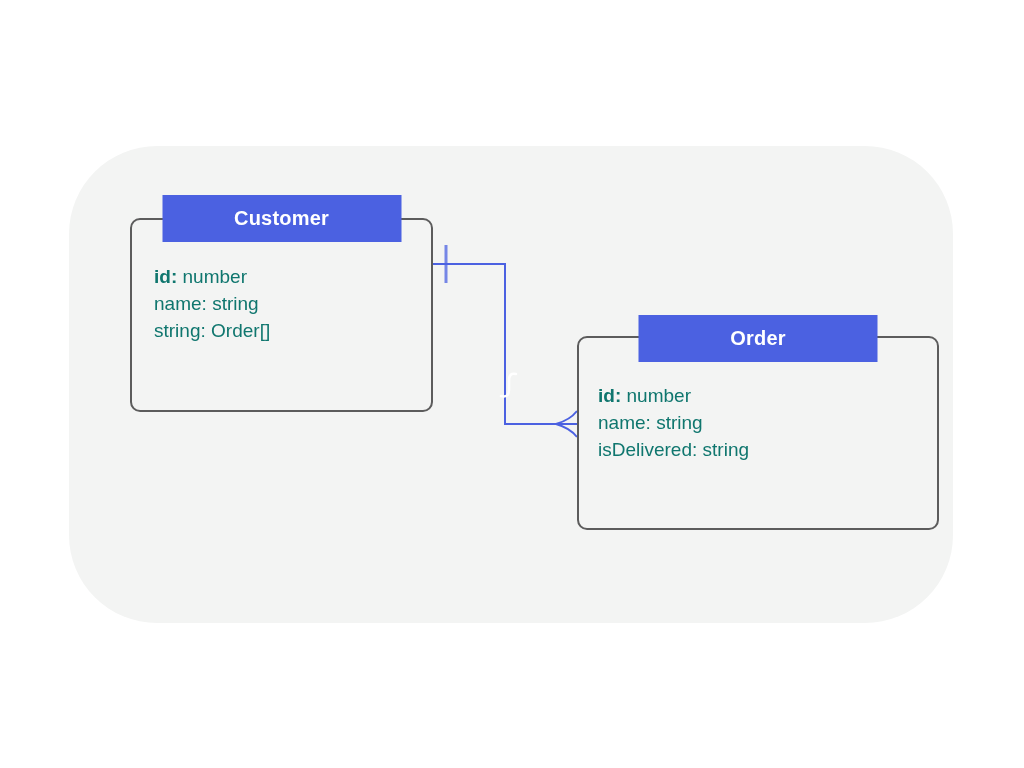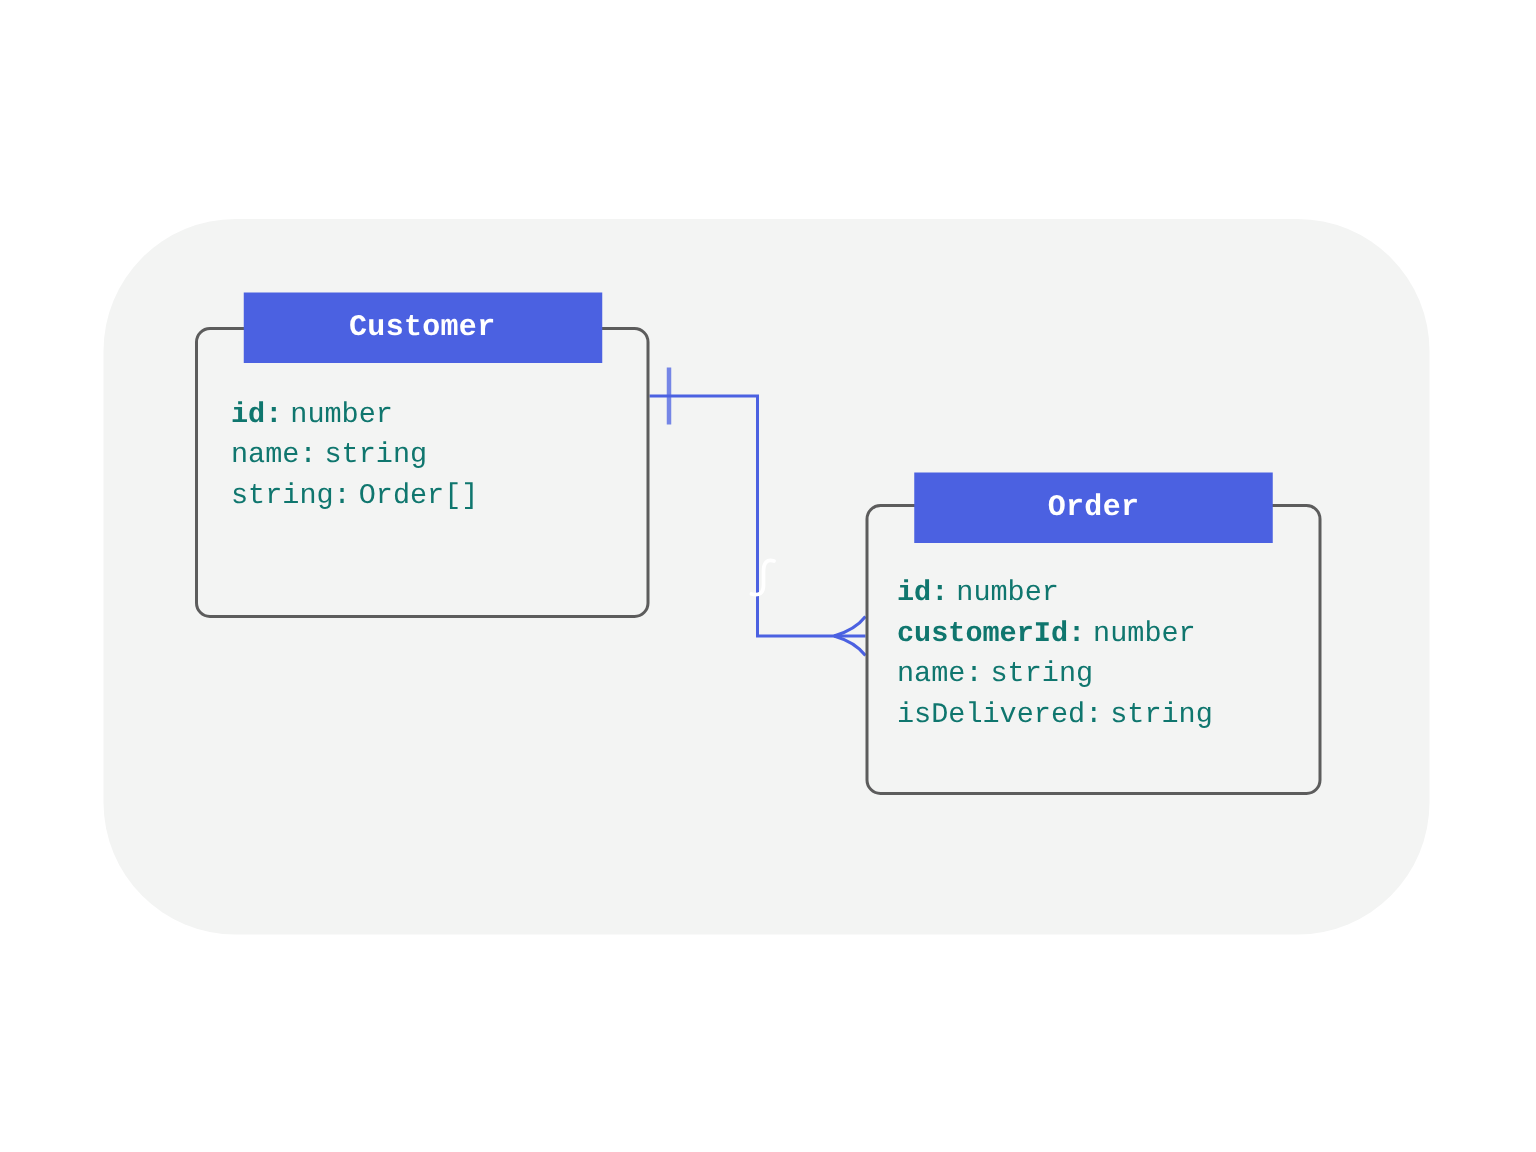--- a/index.html
+++ b/index.html
@@ -32,32 +32,31 @@
     width: 1024px;
     height: 768px;
     pointer-events: none;
   }
   .entity {
     position: absolute;
     border: 2px solid #5c5c5c;
     border-radius: 10px;
     background: transparent;
     box-sizing: border-box;
-    font-family: Liberation Mono, monospace;
   }
   .entity-customer {
     left: 130px;
     top: 218px;
     width: 303px;
     height: 194px;
   }
   .entity-order {
     left: 577px;
     top: 336px;
-    width: 304px;
+    width: 362px;
     height: 194px;
   }
   .entity-header {
     position: absolute;
     left: 50%;
     transform: translateX(-50%);
     width: 239px;
     height: 47px;
     line-height: 47px;
     text-align: center;
@@ -119,23 +118,20 @@
     </div>
   </div>
 
   <div class="entity entity-order">
     <div class="entity-header">Order</div>
     <div class="fields">
       <div class="field">
         <span class="fname key">id:</span><span class="ftype">number</span>
       </div>
       <div class="field">
-        <span class="fname key">customerId:</span><span class="ftype">number</span>
-      </div>
-      <div class="field">
         <span class="fname">name:</span><span class="ftype">string</span>
       </div>
       <div class="field">
         <span class="fname">isDelivered:</span><span class="ftype">string</span>
       </div>
     </div>
   </div>
 
 </div>
 

